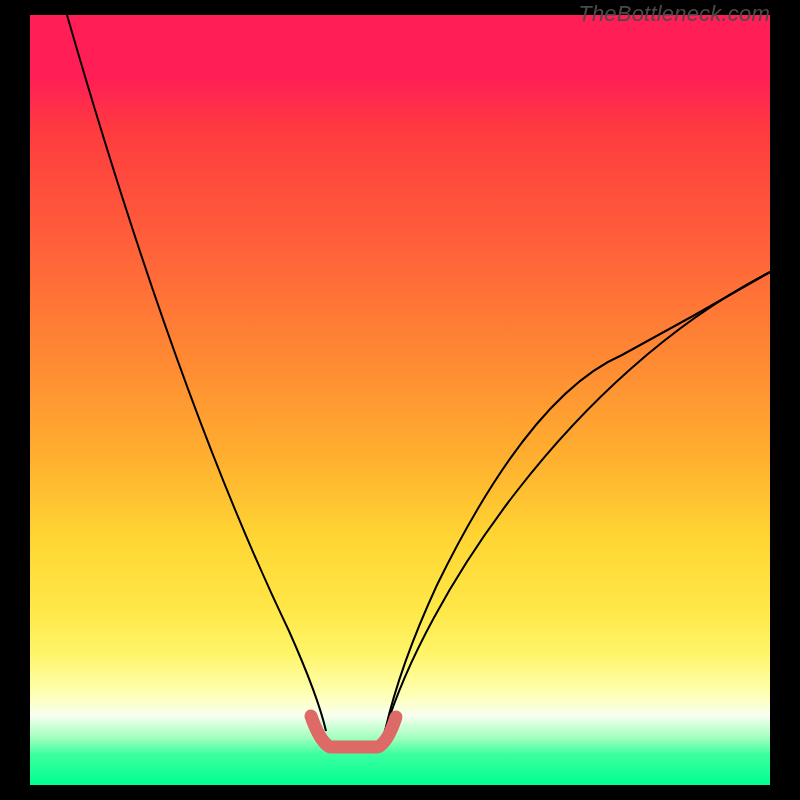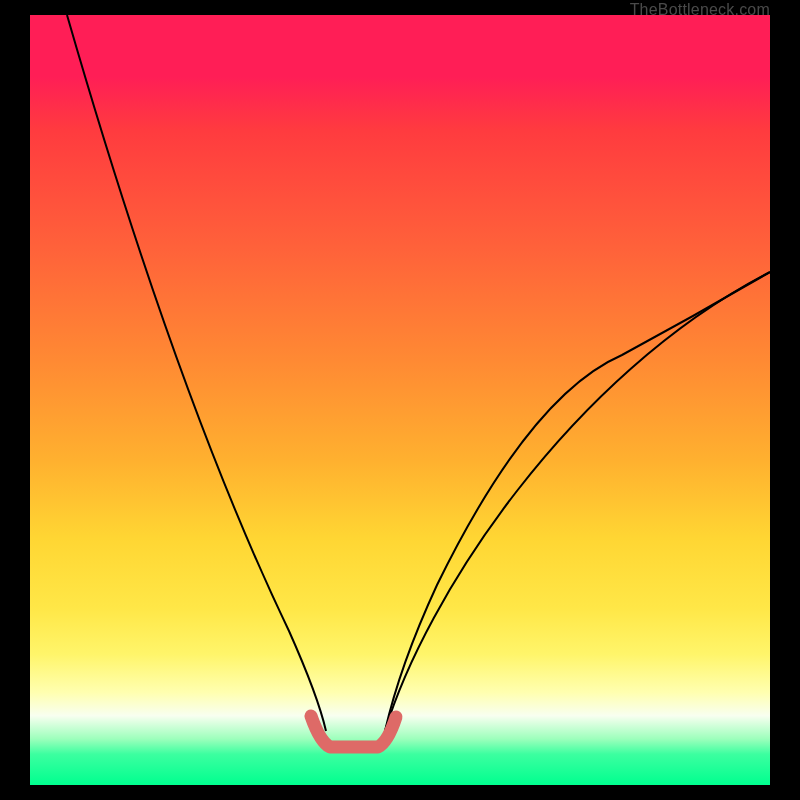--- a/index.html
+++ b/index.html
@@ -48,22 +48,23 @@
     left: 0;
     top: 0;
     width: 740px;
     height: 770px;
   }
   .watermark {
     position: absolute;
     top: 1px;
     right: 30px;
     color: #4a4a4a;
-    font-size: 16px;
+    font-size: 22px;
     letter-spacing: 0.2px;
+    font-style: italic;
   }
 </style>
 </head>
 <body>
 
 <div class="canvas">
 
   <div class="plot-area">
     <svg class="curve-svg" viewBox="0 0 740 770" preserveAspectRatio="none">
 

